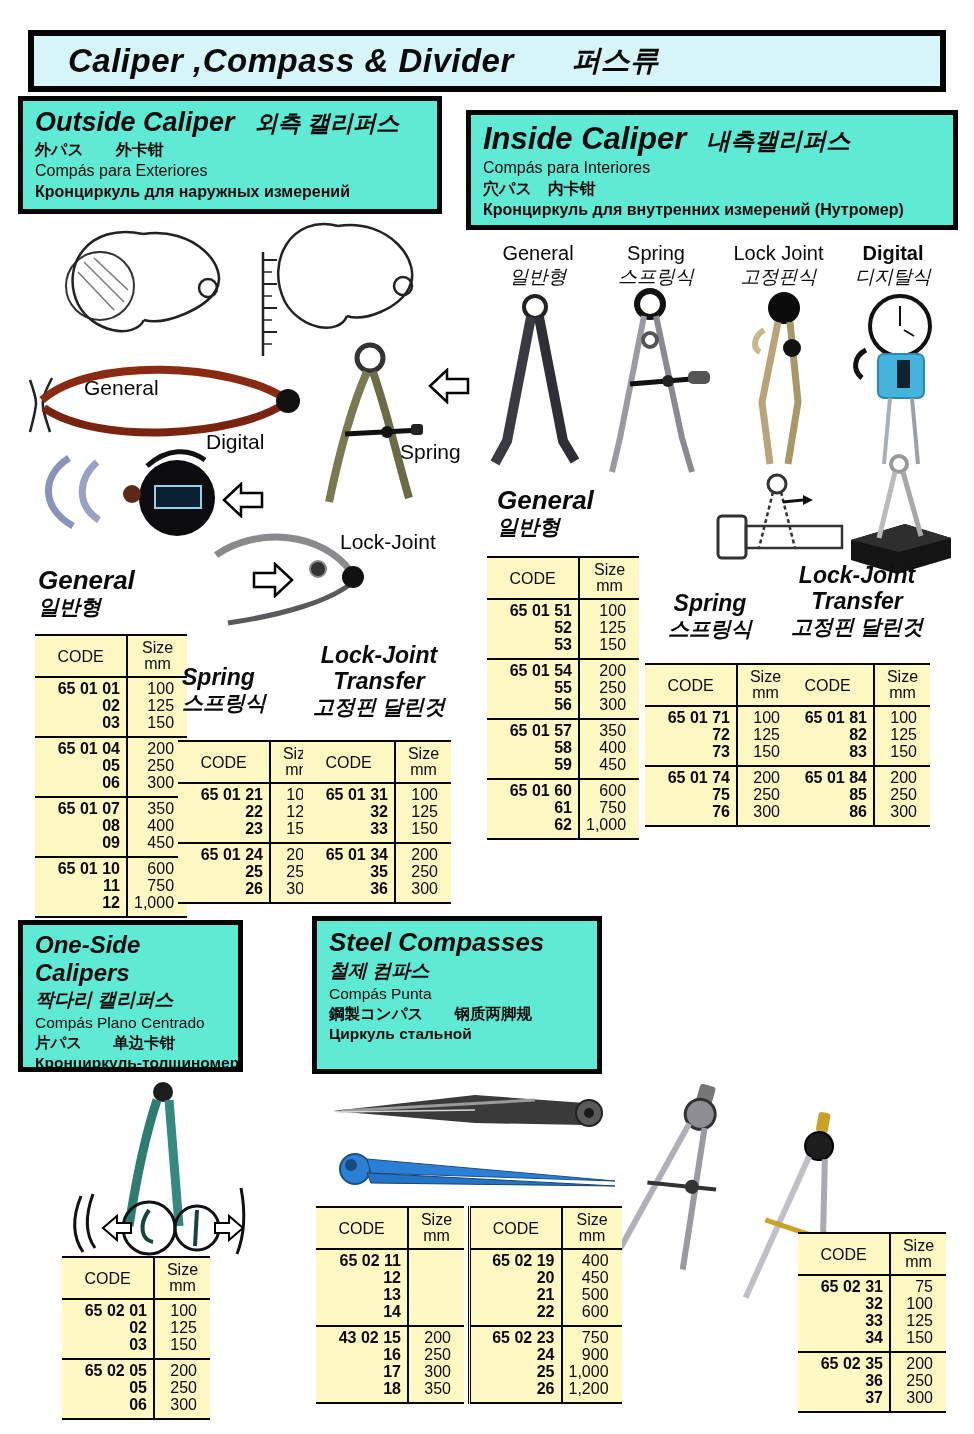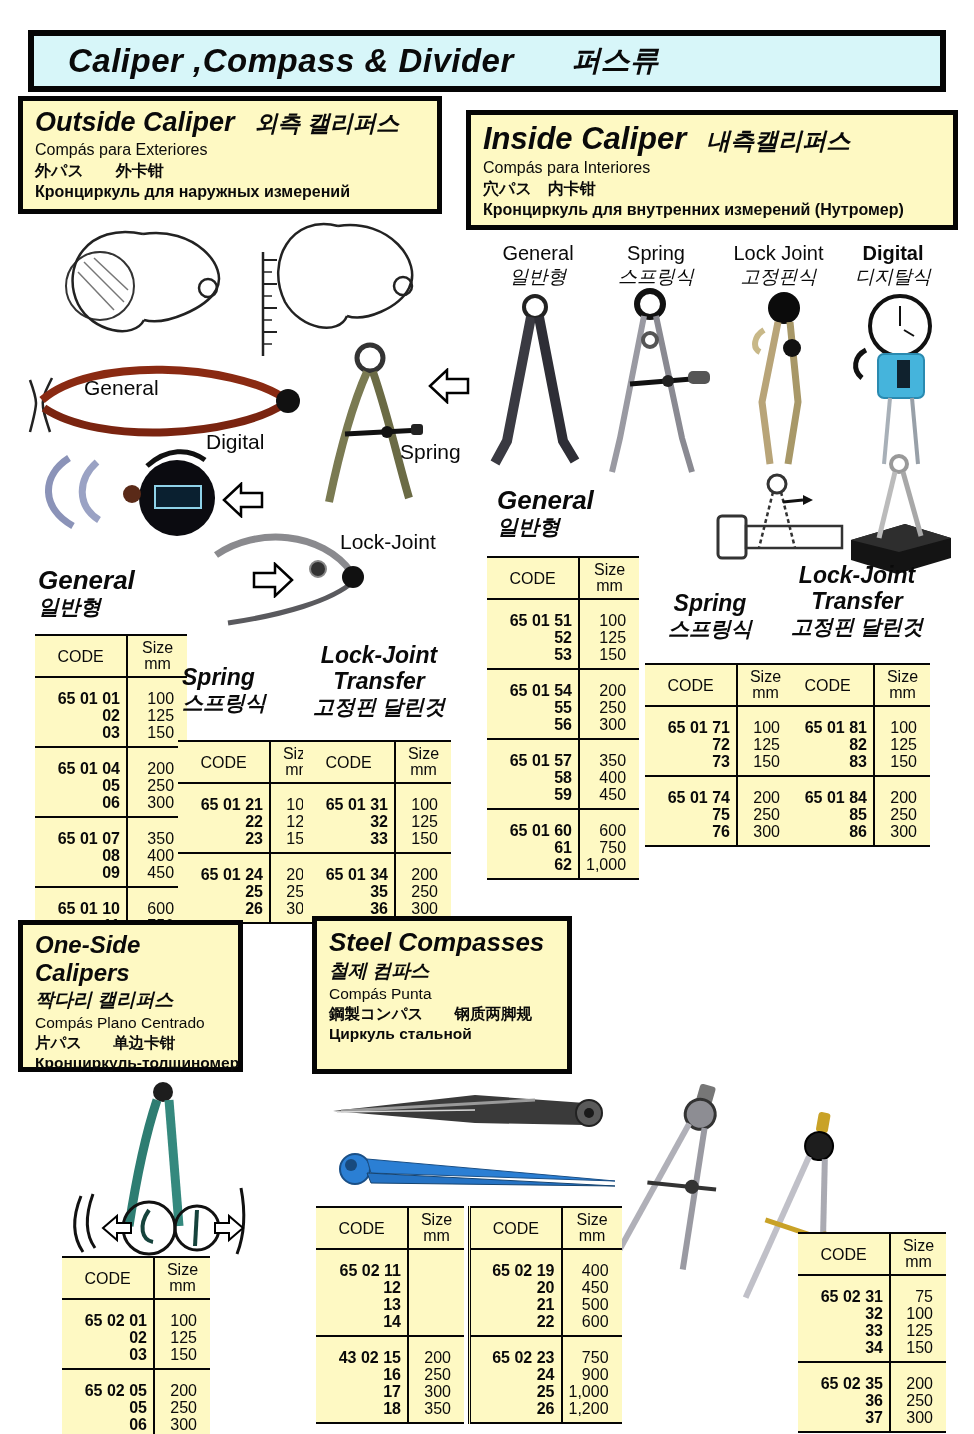--- a/index.html
+++ b/index.html
@@ -7,40 +7,40 @@
   body { font-family:"Liberation Sans", sans-serif; color:#0a0a0a; }
   .page { position:relative; width:974px; height:1434px; background:#ffffff; margin:0 auto; overflow:hidden; }
 
   
   .banner { position:absolute; left:28px; top:30px; width:918px; height:62px;
     background:#d7f6f9; border:6px solid #050505; display:flex; align-items:center; padding-left:34px; }
   .banner .t-en { font-size:33px; font-weight:bold; font-style:italic; letter-spacing:.5px; }
   .banner .t-ko { font-size:29px; font-weight:bold; font-style:italic; margin-left:58px; }
 
   
-  .info-box { position:absolute; background:#fef9c3; border:5px solid #050505; padding:6px 12px 6px 12px; }
+  .info-box { position:absolute; background:#5eead4; border:5px solid #050505; padding:6px 12px 6px 12px; }
   .info-box .row1 { display:flex; align-items:baseline; gap:20px; white-space:nowrap; }
   .ib-en { font-weight:bold; font-style:italic; }
   .ib-ko { font-weight:bold; font-style:italic; }
   .ib-line { font-size:16px; line-height:21px; white-space:nowrap; }
   .ib-line.b { font-weight:bold; }
 
   .box-outside { left:18px; top:96px; width:424px; height:118px; }
   .box-outside .ib-en { font-size:27px; }
   .box-outside .ib-ko { font-size:23px; }
 
   .box-inside { left:466px; top:110px; width:492px; height:120px; }
   .box-inside .ib-en { font-size:31px; }
   .box-inside .ib-ko { font-size:24px; }
 
   .box-bottom .ib-en { font-size:24px; }
   .box-bottom .ib-ko { font-size:19px; }
   .box-bottom .ib-line { font-size:15.5px; line-height:20px; }
   .box-oneside { left:18px; top:920px; width:225px; height:152px; }
-  .box-steel { left:312px; top:916px; width:260px; height:158px; }
+  .box-steel { left:312px; top:916px; width:290px; height:158px; }
   .box-steel .ib-en { font-size:26px; }
   .box-springdiv { left:650px; top:916px; width:308px; height:158px; }
 
   
   .sub-title { position:absolute; white-space:nowrap; }
   .sub-title .st-en { font-weight:bold; font-style:italic; font-size:26px; line-height:28px; }
   .sub-title .st-en.small { font-size:23px; line-height:26px; }
   .sub-title .st-ko { font-weight:bold; font-style:italic; font-size:21px; line-height:26px; }
   .sub-title.center { text-align:center; }
 
@@ -56,21 +56,21 @@
   
   table.cat { position:absolute; border-collapse:collapse; border-top:2px solid #050505; border-bottom:2px solid #050505; background:#fef9c3; }
   table.cat th, table.cat td { font-size:16px; line-height:17px; padding:0 6px; vertical-align:top; }
   table.cat thead th { font-weight:normal; border-bottom:2px solid #050505; padding:4px 6px; vertical-align:middle; }
   table.cat .c-code { border-right:2px solid #050505; text-align:right; }
   table.cat th.c-code { text-align:center; min-width:92px; }
   table.cat th.c-size { min-width:56px; text-align:center; }
   table.cat th.c-size div { text-align:center; line-height:16px; }
   table.cat td.c-code { font-weight:bold; }
   table.cat td.c-size { text-align:right; padding-right:13px; }
-  table.cat tbody tr:first-child td { padding-top:12px; }
+  table.cat tbody tr:first-child td { padding-top:2px; }
   table.cat tbody tr:last-child td { padding-bottom:5px; }
   table.cat tbody + tbody { border-top:2px solid #050505; }
   table.cat.sep-left { border-left:3px double #050505; }
 
   .steel-tables { position:absolute; left:316px; top:1206px; display:flex; gap:4px; }
   .steel-tables table.cat { position:static; }
 </style>
 </head>
 <body>
 
@@ -79,22 +79,22 @@
   <div class="banner">
     <span class="t-en">Caliper ,Compass &amp; Divider</span>
     <span class="t-ko">퍼스류</span>
   </div>
 
   <div class="info-box box-outside">
     <div class="row1">
       <span class="ib-en">Outside Caliper</span>
       <span class="ib-ko">외측 캘리퍼스</span>
     </div>
+    <div class="ib-line b">外パス　　外卡钳</div>
     <div class="ib-line">Compás para Exteriores</div>
-    <div class="ib-line b">外パス　　外卡钳</div>
     <div class="ib-line b">Кронциркуль для наружных измерений</div>
   </div>
 
   <svg class="fig" style="left:48px;top:222px" width="190" height="128" viewBox="0 0 190 128">
     <circle cx="52" cy="64" r="34" fill="none" stroke="#333" stroke-width="2"></circle>
     <line x1="30" y1="50" x2="66" y2="88" stroke="#777" stroke-width="1.5"></line>
     <line x1="36" y1="40" x2="76" y2="80" stroke="#777" stroke-width="1.5"></line>
     <line x1="46" y1="36" x2="80" y2="68" stroke="#777" stroke-width="1.5"></line>
     <path d="M95 12 C 40 0, 12 44, 30 82 C 44 110, 86 118, 96 98" fill="none" stroke="#222" stroke-width="2.5"></path>
     <path d="M95 12 C 145 4, 182 44, 168 68 C 158 86, 118 104, 96 98" fill="none" stroke="#222" stroke-width="2.5"></path>

